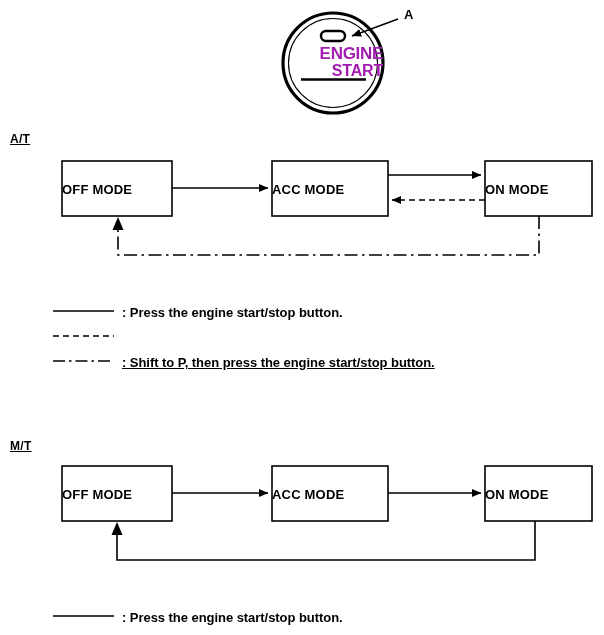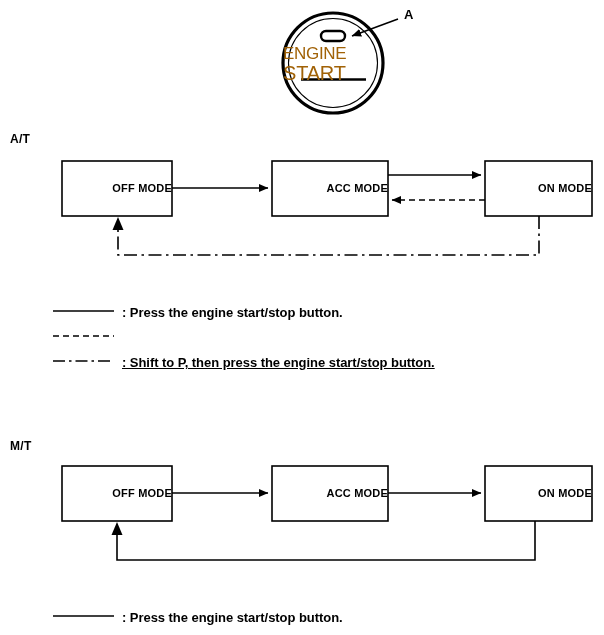--- a/index.html
+++ b/index.html
@@ -28,45 +28,46 @@
     height: 635px;
   }
   .txt {
     position: absolute;
     font-weight: bold;
     color: #000;
     white-space: nowrap;
     line-height: 1;
   }
   .box-label {
-    font-size: 11px;
+    font-size: 13px;
     letter-spacing: 0.2px;
-    text-align: right;
+    text-align: left;
   }
   .section-label {
     font-size: 12px;
     letter-spacing: 0.3px;
+    text-decoration: underline;
   }
   .callout-label {
     font-size: 13px;
   }
   .legend-text {
     font-size: 13px;
     letter-spacing: -0.05px;
   }
   .btn-text {
     position: absolute;
-    font-weight: normal;
-    text-align: left;
+    font-weight: bold;
+    text-align: right;
     white-space: nowrap;
     line-height: 1;
-    color: #a16207;
+    color: #a21caf;
   }
   .btn-engine { font-size: 17px; letter-spacing: -0.3px; }
-  .btn-start  { font-size: 20px; letter-spacing: -0.2px; }
+  .btn-start  { font-size: 16px; letter-spacing: -0.2px; }
   .btn-stop   { font-size: 16px; letter-spacing: -0.2px; }
 </style>
 </head>
 <body>
 
 <div id="stage">
 
   <svg class="svg-layer" viewBox="0 0 604 635">
     <defs>
       <marker id="arrowSolid" markerWidth="10" markerHeight="10" refX="9.2" refY="4" orient="auto" markerUnits="userSpaceOnUse">

